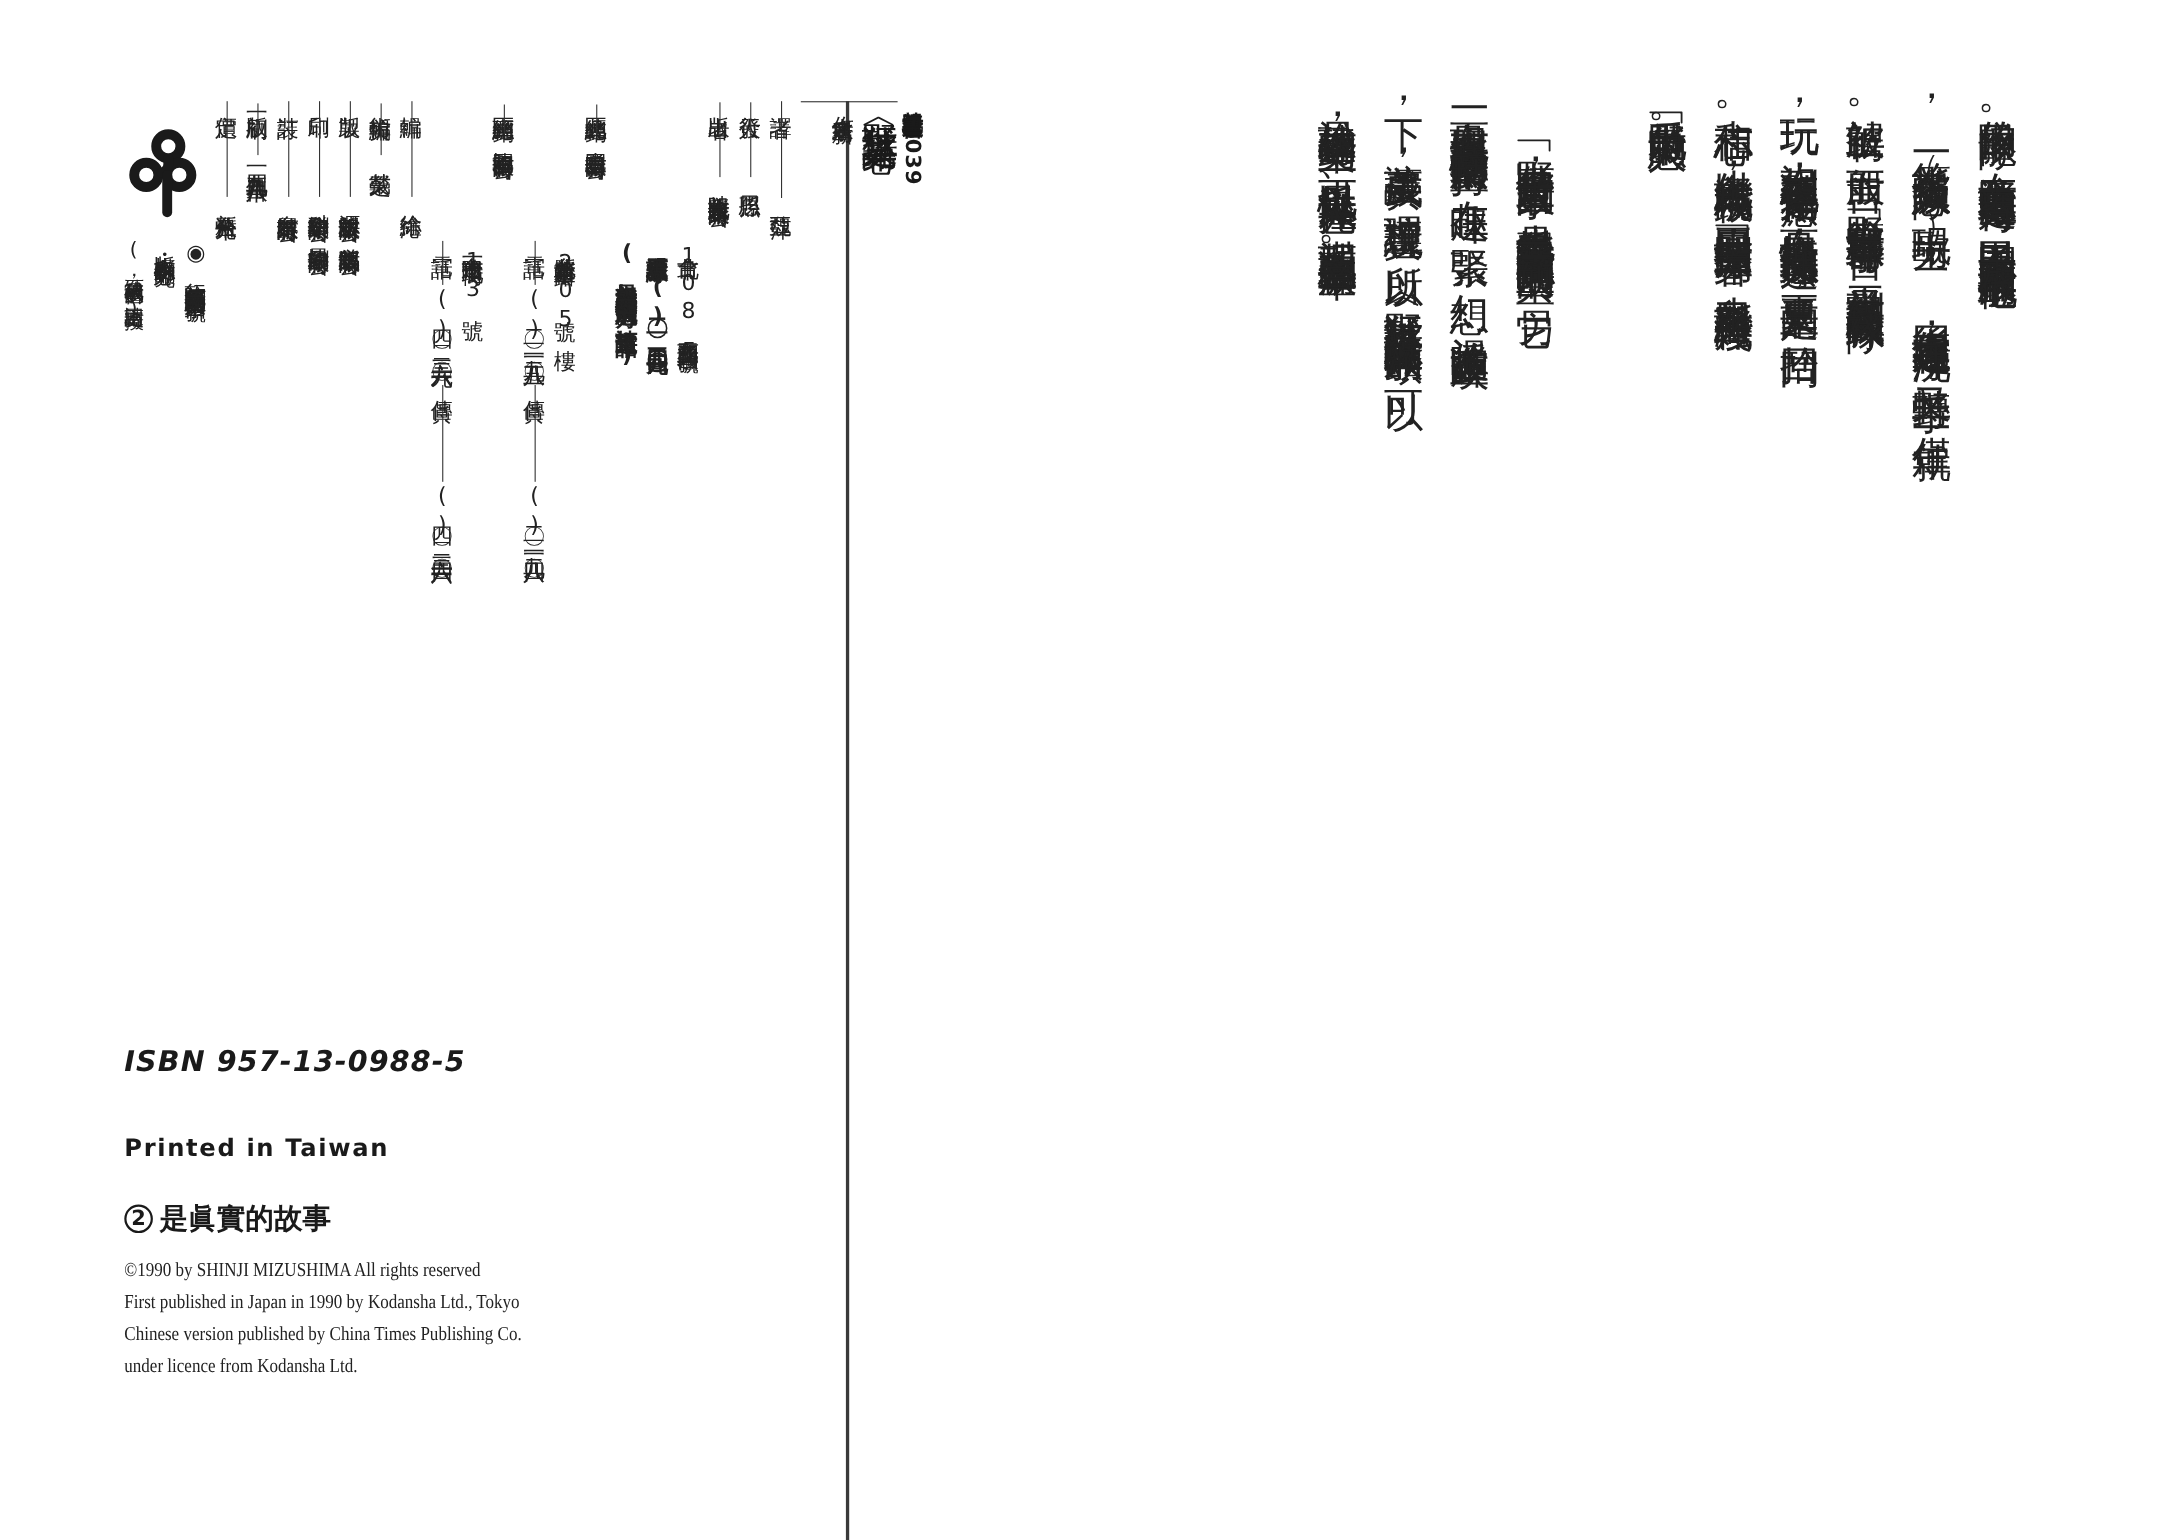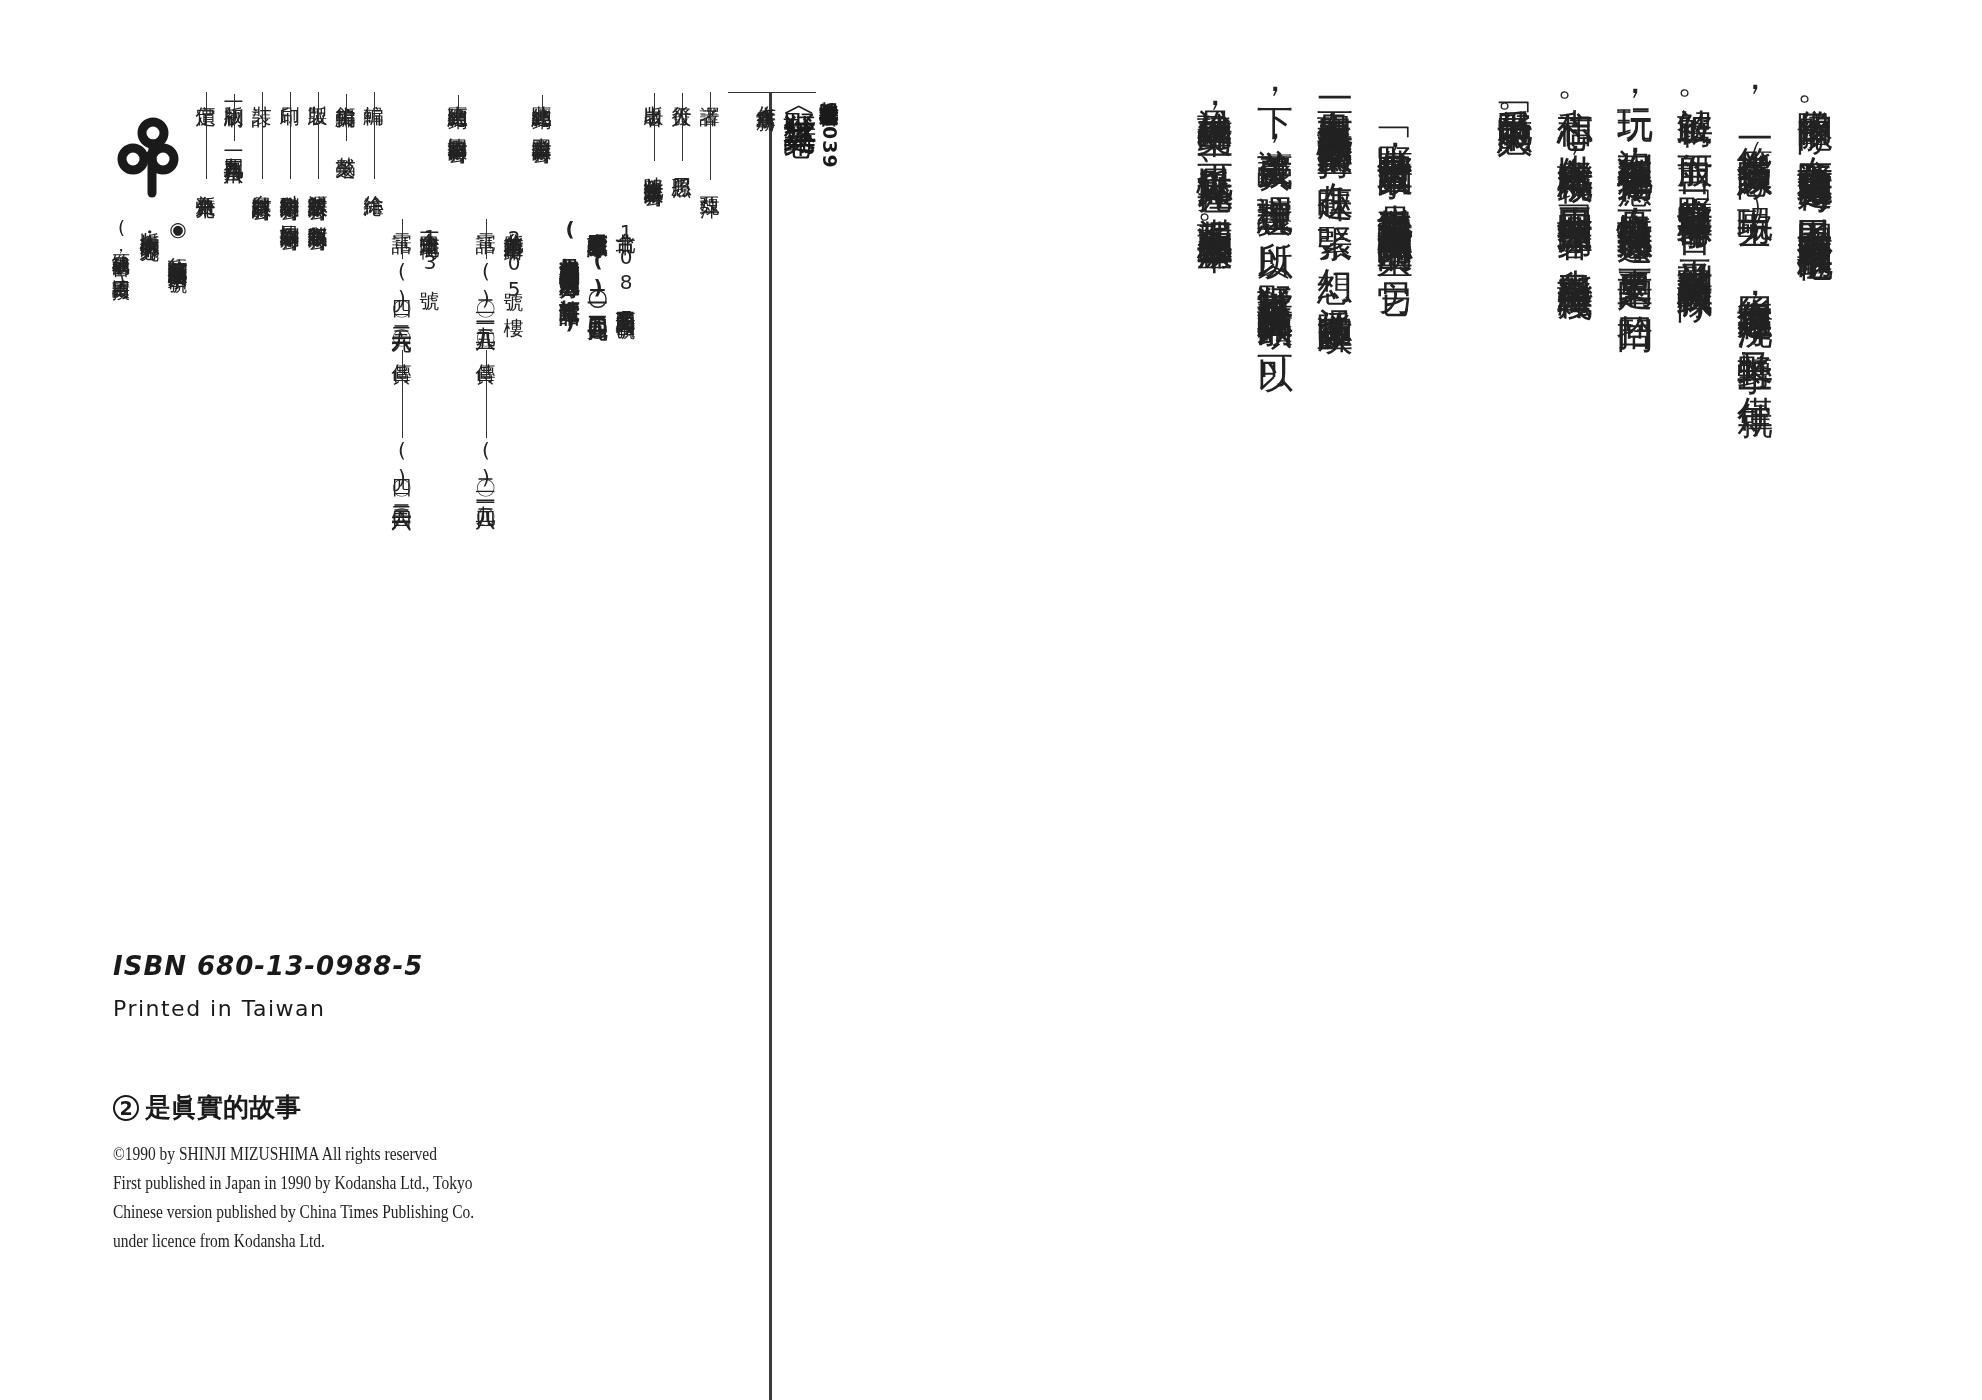--- a/index.html
+++ b/index.html
@@ -72,23 +72,23 @@
     left: 113px; top: 951px;
     font-family: "DejaVu Sans", sans-serif;
     font-weight: 700;
     font-style: italic;
     font-size: 26px;
     letter-spacing: 1px;
     color: #1a1a1a;
   }
   .printed {
     position: absolute;
-    left: 113px; top: 996px;
-    font-family: "DejaVu Sans", sans-serif;
-    font-weight: 400;
+    left: 113px; top: 1032px;
+    font-family: "DejaVu Sans", sans-serif;
+    font-weight: 700;
     font-size: 22px;
     letter-spacing: 1.5px;
   }
   .jp-title {
     position: absolute;
     left: 113px; top: 1090px;
     font-family: "DejaVu Sans", sans-serif;
     font-weight: 700;
     font-size: 26px;
     display: flex; align-items: center; gap: 6px;
@@ -210,21 +210,21 @@
         <circle cx="37" cy="20" r="11"></circle>
         <circle cx="17" cy="46" r="11"></circle>
         <circle cx="47" cy="46" r="11"></circle>
         <path d="M37 31 L37 36 Q37 42 31 44"></path>
         <path d="M36 46 L36 80"></path>
       </g>
     </svg>
   </div>
 
   <div>
-    <div class="isbn">ISBN 680-13-0988-5</div>
+    <div class="isbn">ISBN 957-13-0988-5</div>
     <div class="printed">Printed in Taiwan</div>
     <div class="jp-title">
       <span class="circle-num">2</span>
       <span>是眞實的故事</span>
     </div>
     <div class="copyright">
       <div>©1990 by SHINJI MIZUSHIMA  All rights reserved</div>
       <div>First published in Japan in 1990 by Kodansha Ltd., Tokyo</div>
       <div>Chinese version published by China Times Publishing Co.</div>
       <div>under licence from Kodansha Ltd.</div>

